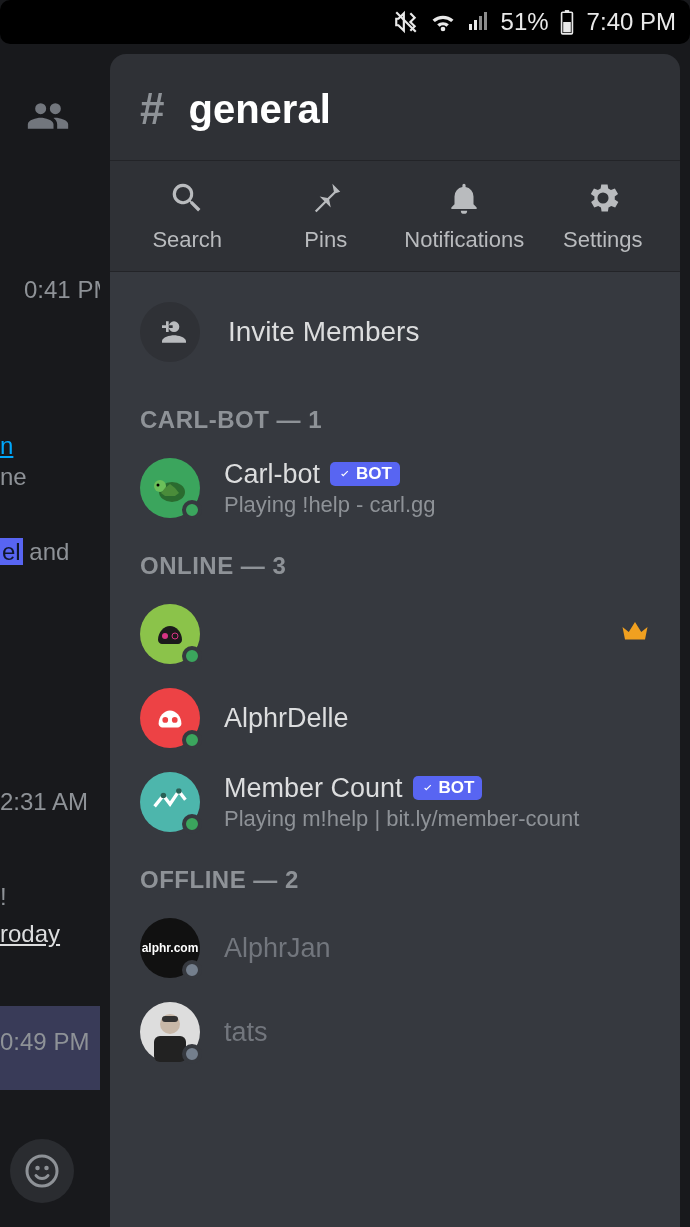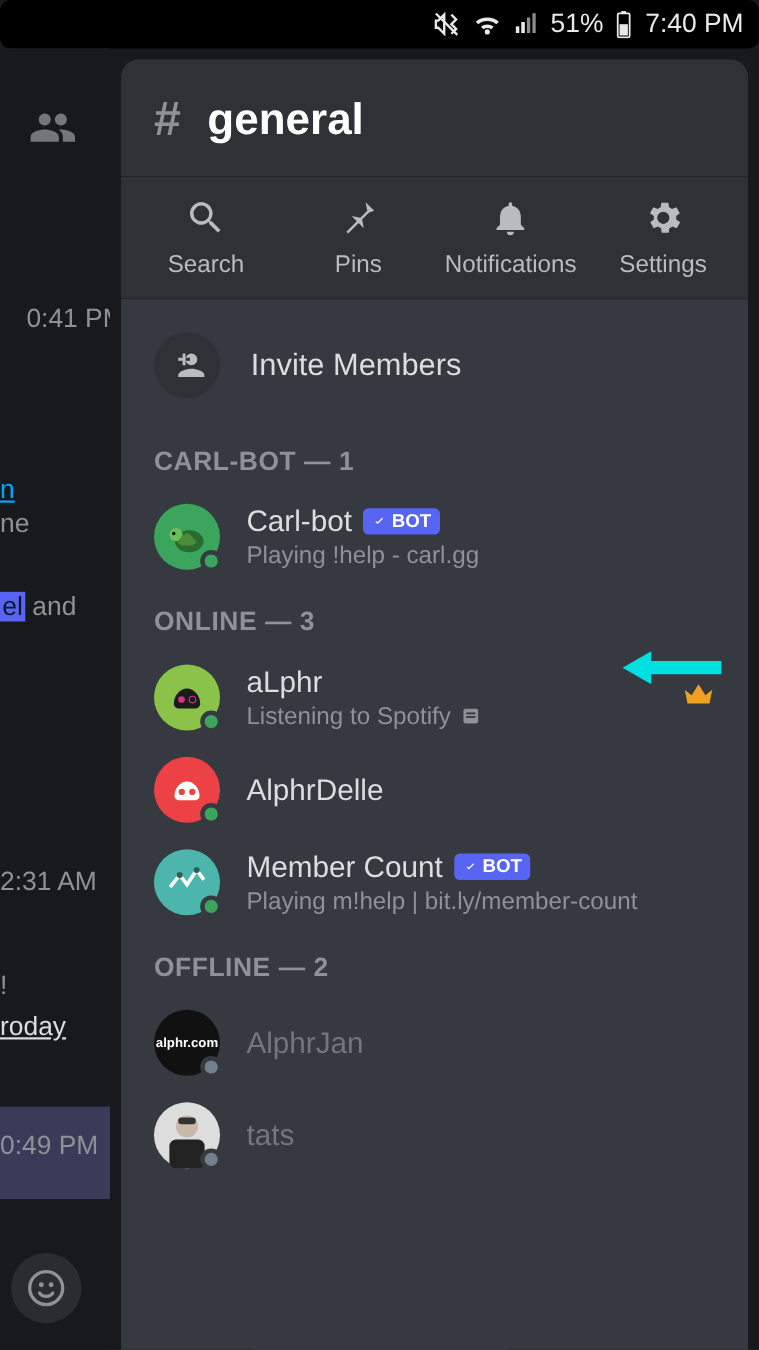--- a/index.html
+++ b/index.html
@@ -359,36 +359,20 @@
     <div class="avatar-wrap">
       <div class="avatar av-alphr">
                   <svg width="40" height="40" viewBox="0 0 40 40">
                     <path d="M8 26c0-8 6-14 12-14s12 6 12 14c0 2-2 4-4 4h-16c-2 0-4-2-4-4z" fill="#1b1b1b"></path>
                     <circle cx="15" cy="22" r="3" fill="#d63384"></circle>
                     <circle cx="25" cy="22" r="3" fill="#1b1b1b" stroke="#d63384" stroke-width="1"></circle>
                   </svg>
                 </div>
       <div class="status-dot status-online"></div>
     </div>
-    <div class="minfo">
-      <div class="mname">
-        <span class="nm">aLphr</span>
-      </div>
-      <div class="mstatus">
-                  <span>Listening to Spotify</span>
-                  <svg class="rp" viewBox="0 0 24 24" fill="#8e9297">
-                    <rect x="4" y="4" width="16" height="16" rx="2" fill="#8e9297"></rect>
-                    <rect x="7" y="8" width="10" height="2" fill="#36393f"></rect>
-                    <rect x="7" y="12" width="10" height="2" fill="#36393f"></rect>
-                  </svg>
-                  <span class="arrow-anno"><svg width="90" height="50" viewBox="0 0 90 50">
-                      <polygon points="0,25 26,10 26,19 90,19 90,31 26,31 26,40" fill="#00e0e0"></polygon>
-                    </svg></span>
-                </div>
-    </div>
   <span class="crown"><svg width="30" height="30" viewBox="0 0 24 24" fill="#f0a020">
                   <path d="M4 18h16l2-10-5 4-5-8-5 8-5-4z"></path>
                 </svg></span>
             </div>
 
   <div class="member">
     <div class="avatar-wrap">
       <div class="avatar av-delle">
                   <svg width="38" height="38" viewBox="0 0 40 40">
                     <path d="M8 26c0-8 6-14 12-14s12 6 12 14c0 2-2 4-4 4h-16c-2 0-4-2-4-4z" fill="#fff"></path>

